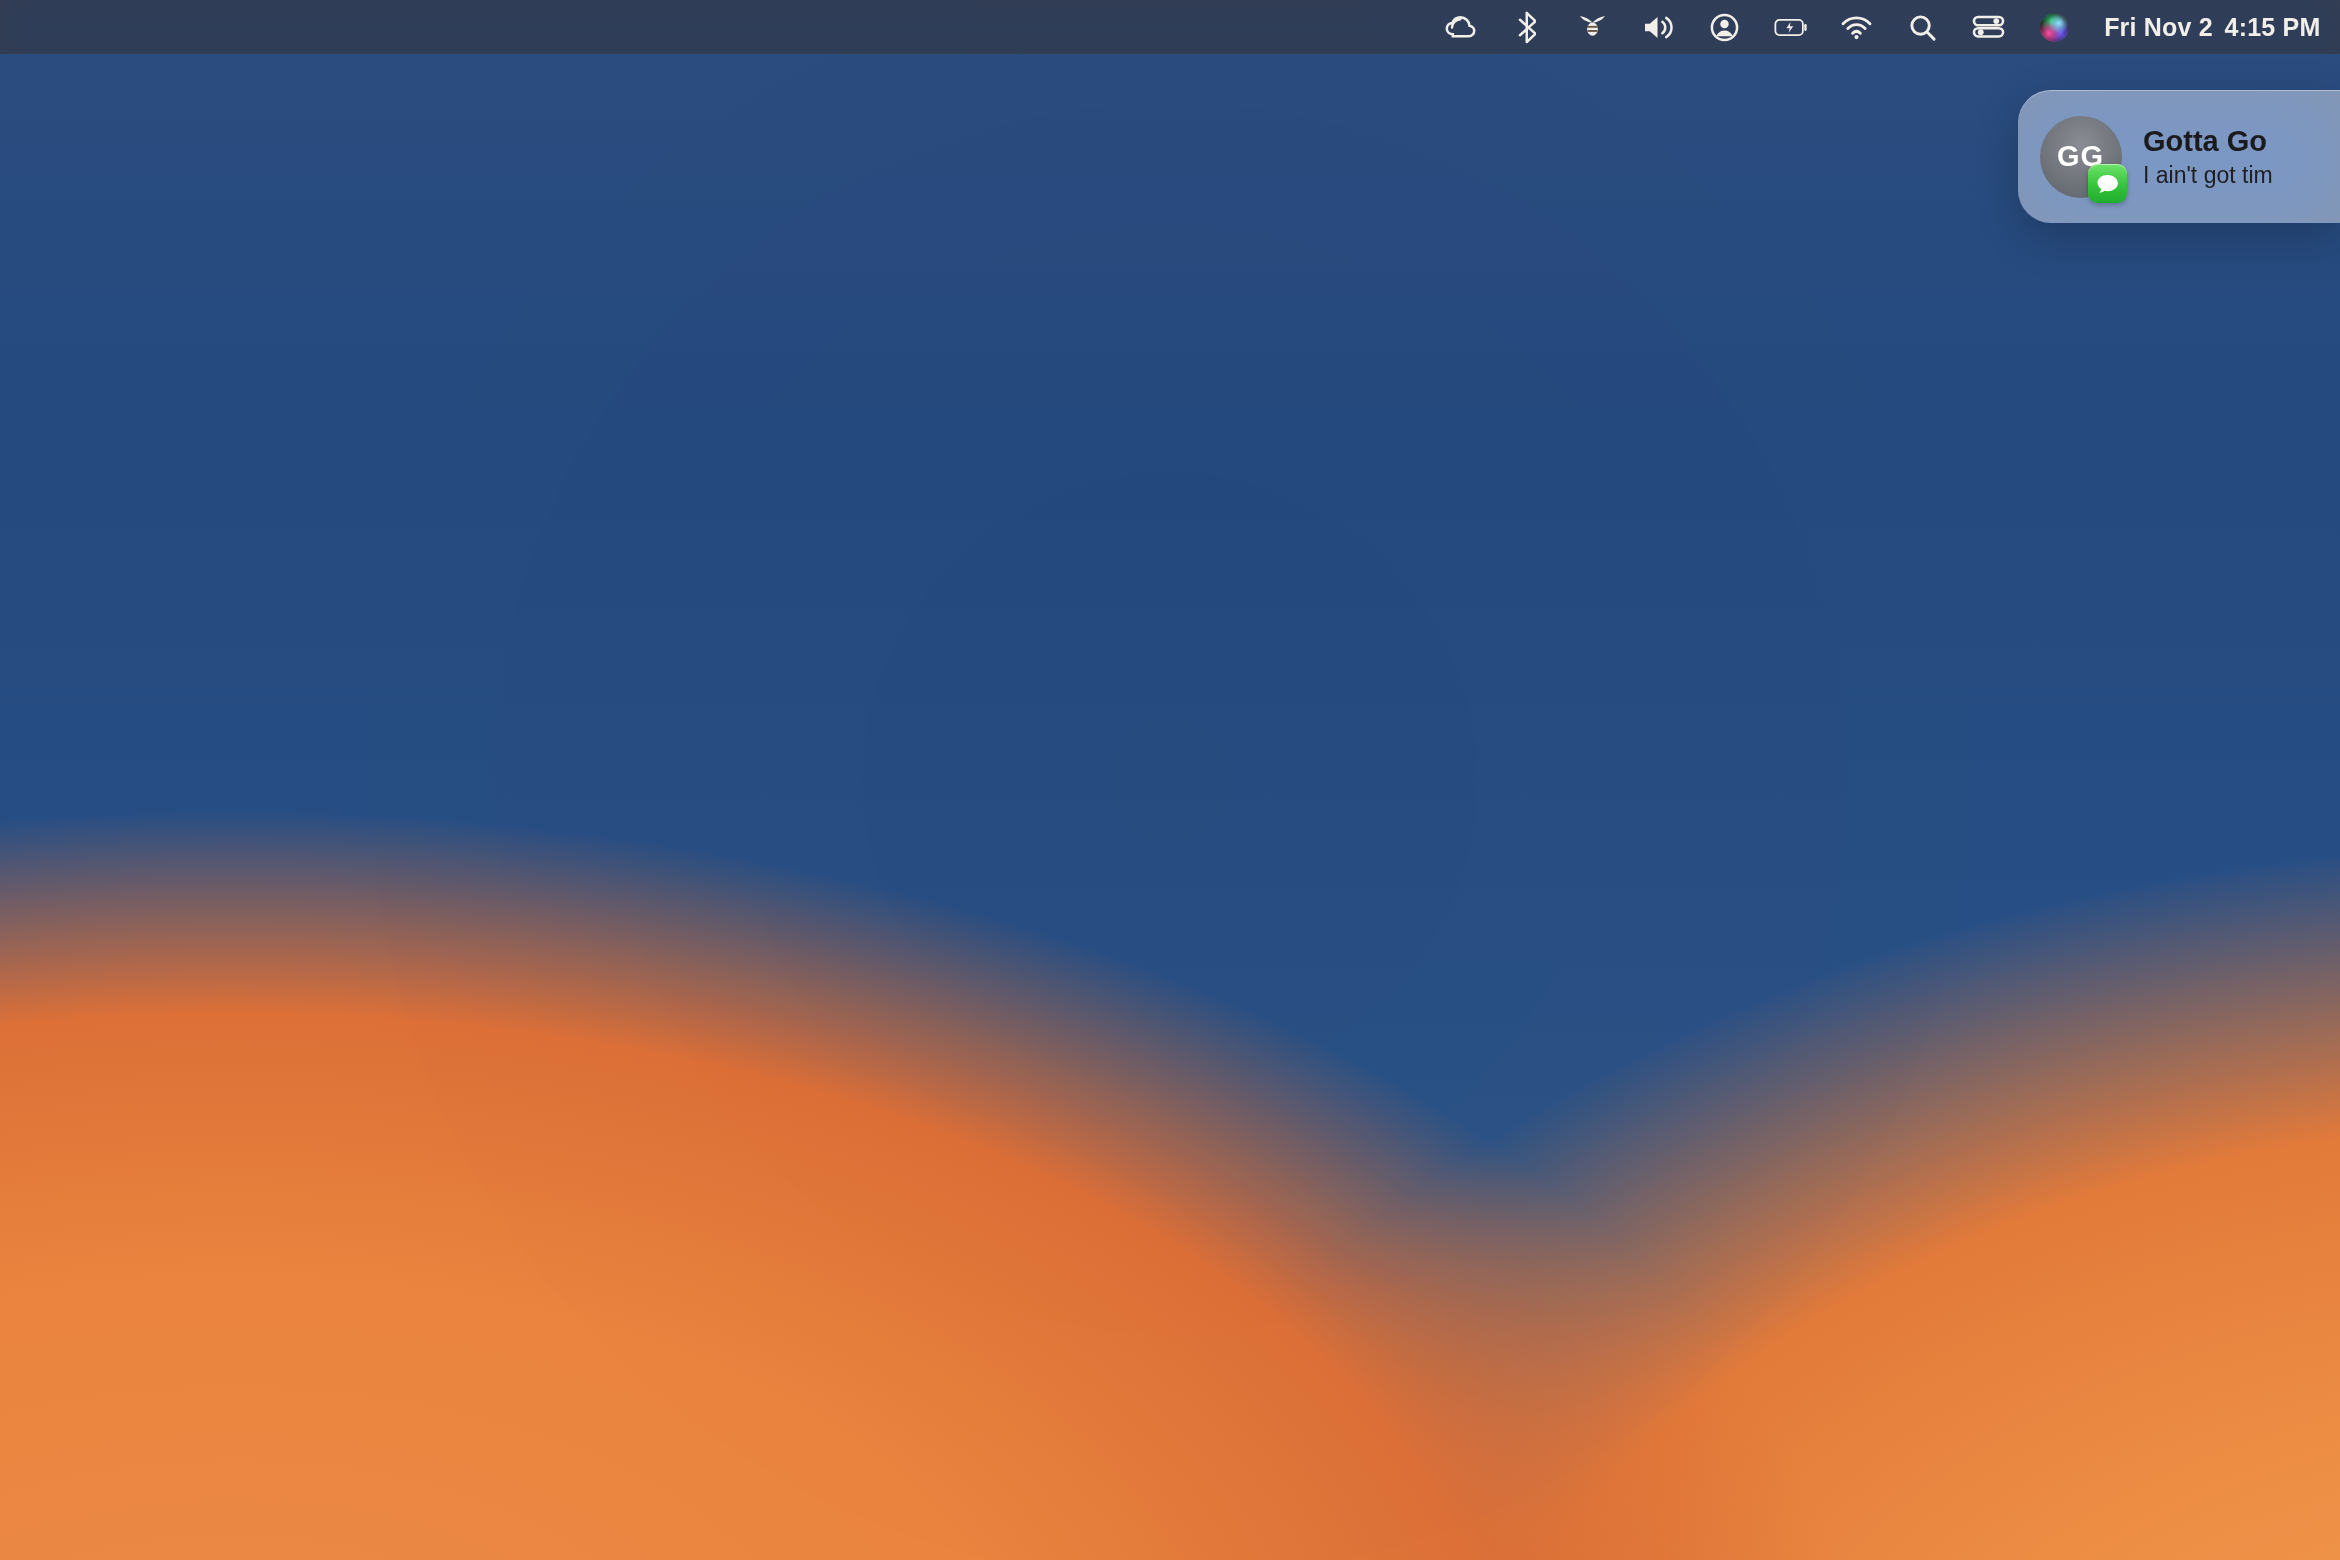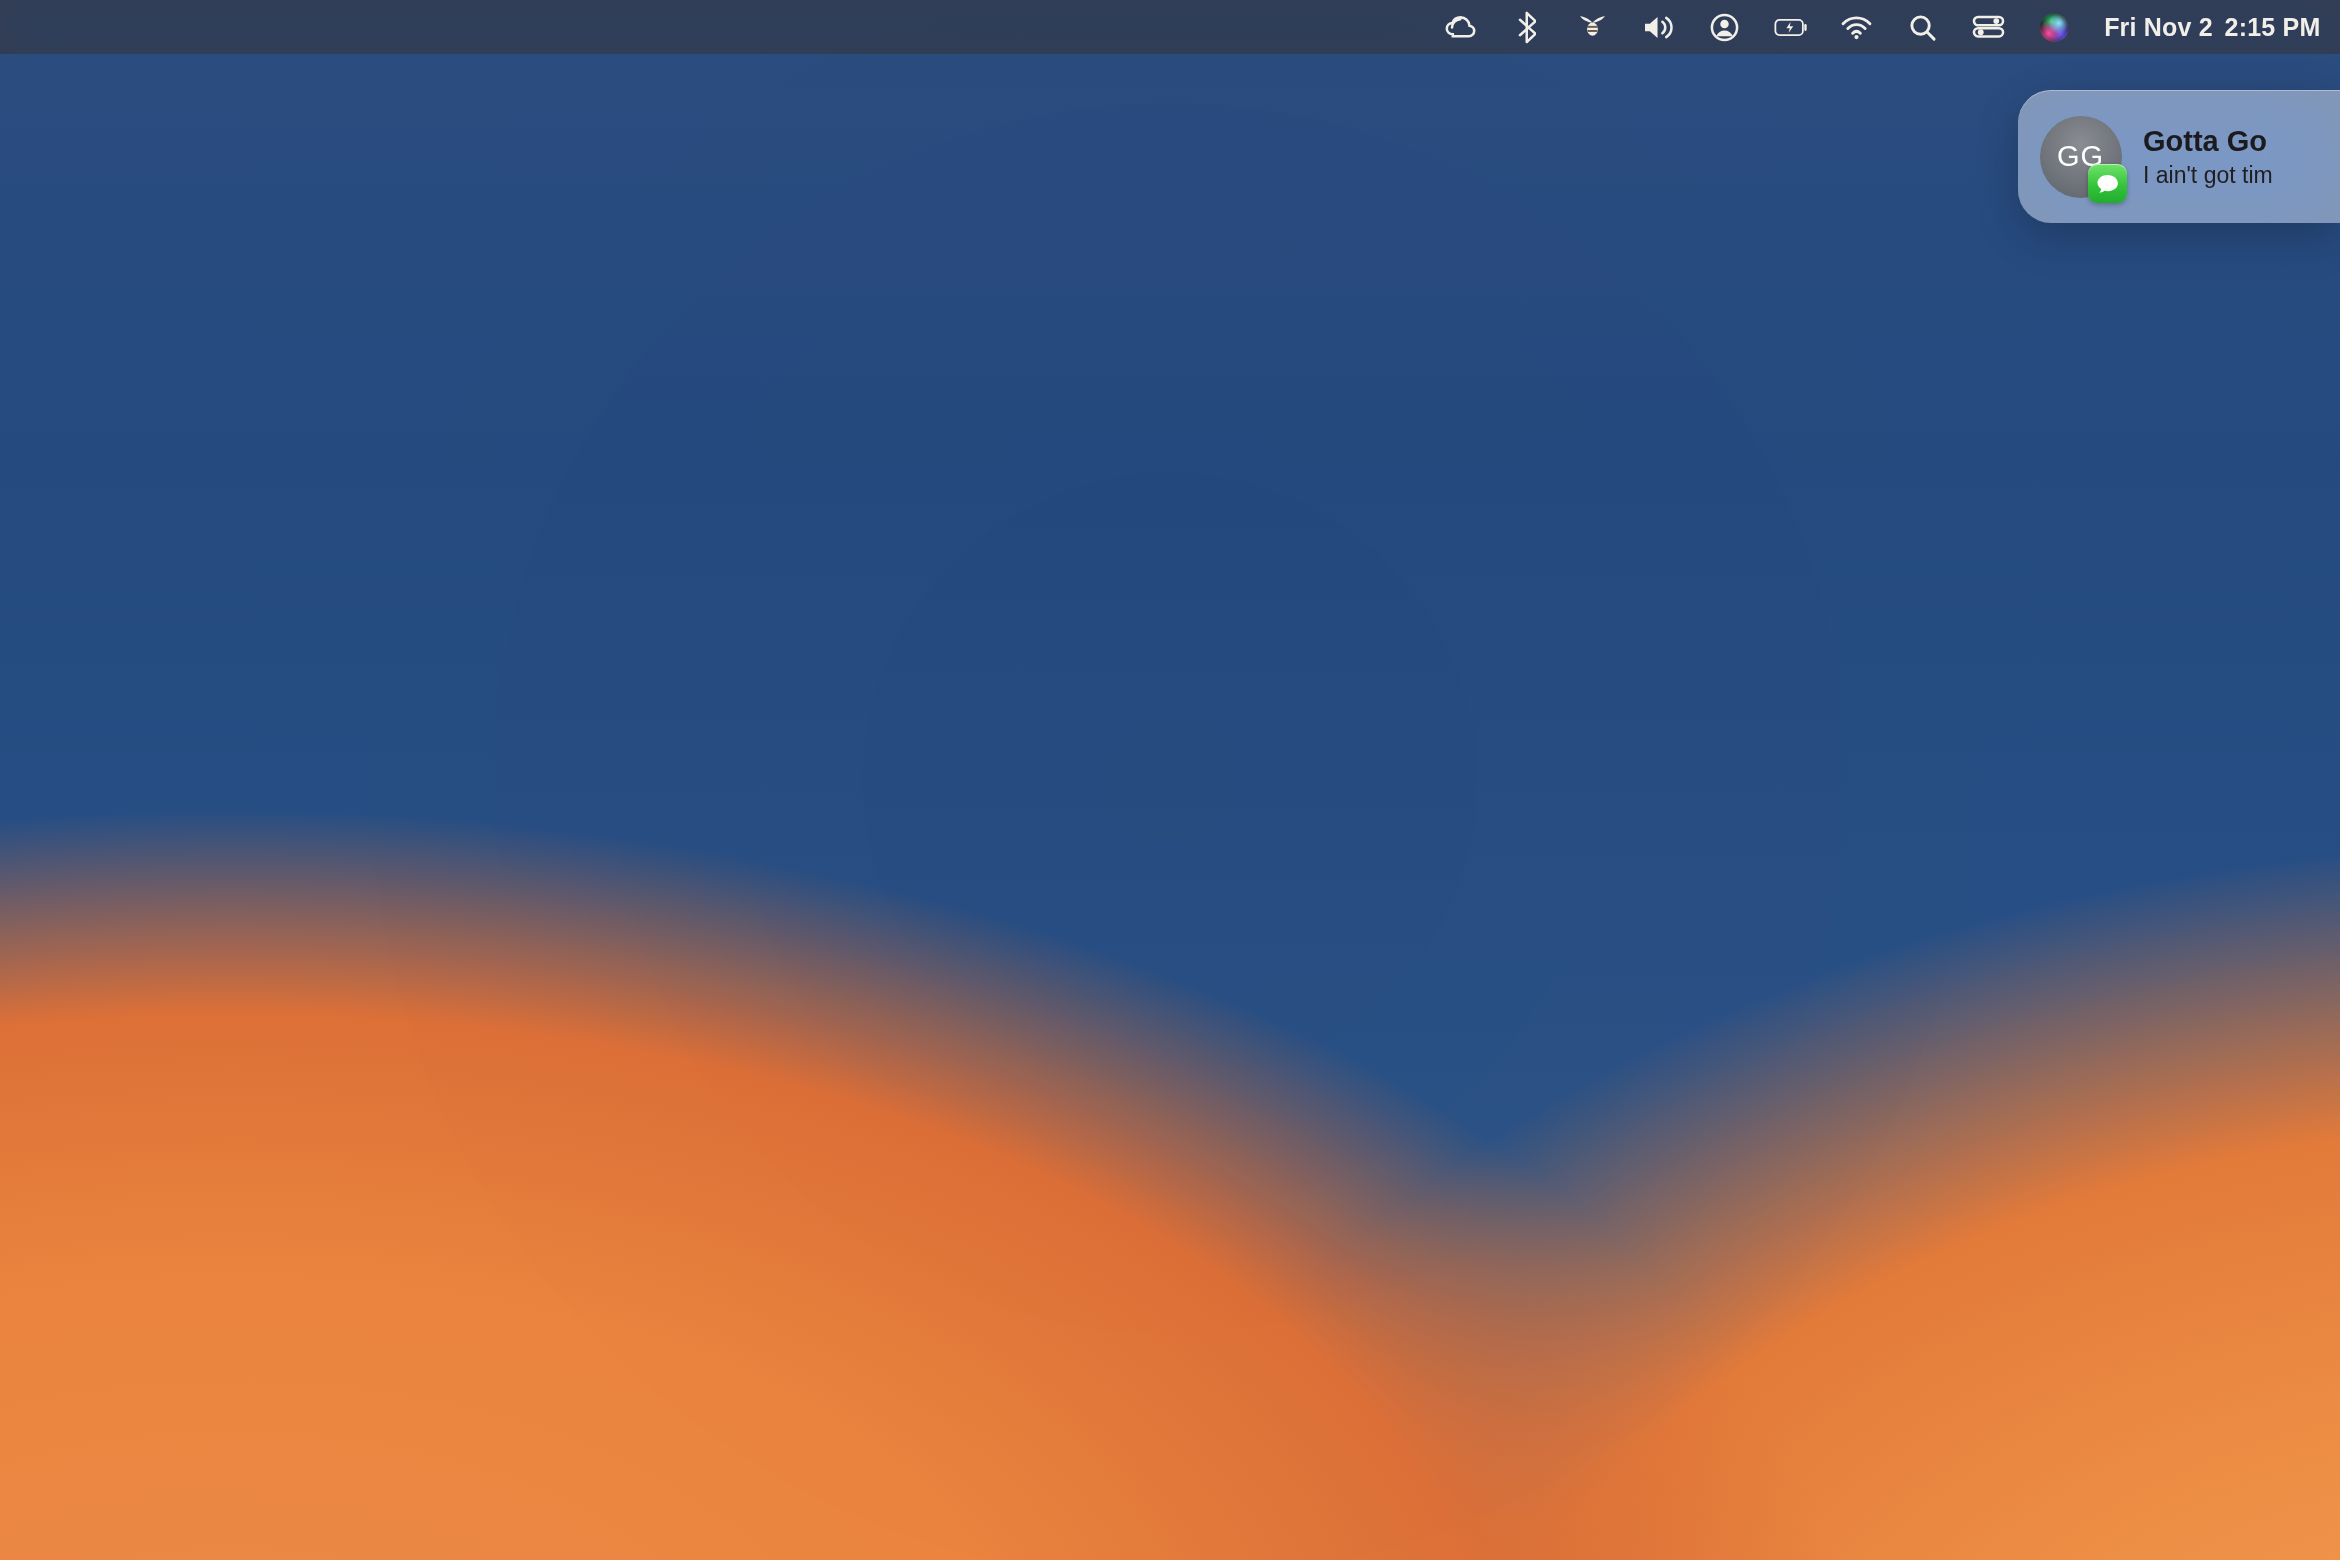--- a/index.html
+++ b/index.html
@@ -87,21 +87,21 @@
       width: 82px; height: 82px;
       flex: 0 0 auto;
     }
     .notification .avatar {
       width: 82px; height: 82px;
       border-radius: 50%;
       background: radial-gradient(circle at 50% 35%, #8a8d93 0%, #6a6e75 70%, #5c6067 100%);
       display: flex; align-items: center; justify-content: center;
       color: #ffffff;
       font-size: 29px;
-      font-weight: 400;
+      font-weight: 700;
       letter-spacing: 1px;
     }
     .notification .app-badge {
       position: absolute;
       right: -5.9px; bottom: -5.9px;
       width: 39px; height: 39px;
       border-radius: 9.8px;
       background: linear-gradient(180deg, #6fe36a 0%, #35c43a 55%, #20ad2e 100%);
       box-shadow: 0 2px 4.9px rgba(0,0,0,0.25), inset 0 1px 0 rgba(255,255,255,0.5);
       display:flex; align-items:center; justify-content:center;
@@ -214,21 +214,21 @@
       <circle cx="9" cy="17.75" r="3" fill="#f2efe9" stroke="none"></circle>
     </svg>
   </span>
 
   <span class="icon">
     <span class="siri-orb"></span>
   </span>
 
   <span class="clock">
     <span>Fri Nov 2</span>
-    <span>2:15 PM</span>
+    <span>4:15 PM</span>
   </span>
 </div>
 
 <div class="notification">
   <div class="avatar-wrap">
     <div class="avatar">
       <span>GG</span>
     </div>
     <div class="app-badge">
       <svg width="23.4" height="21.5" viewBox="0 0 24 22">

